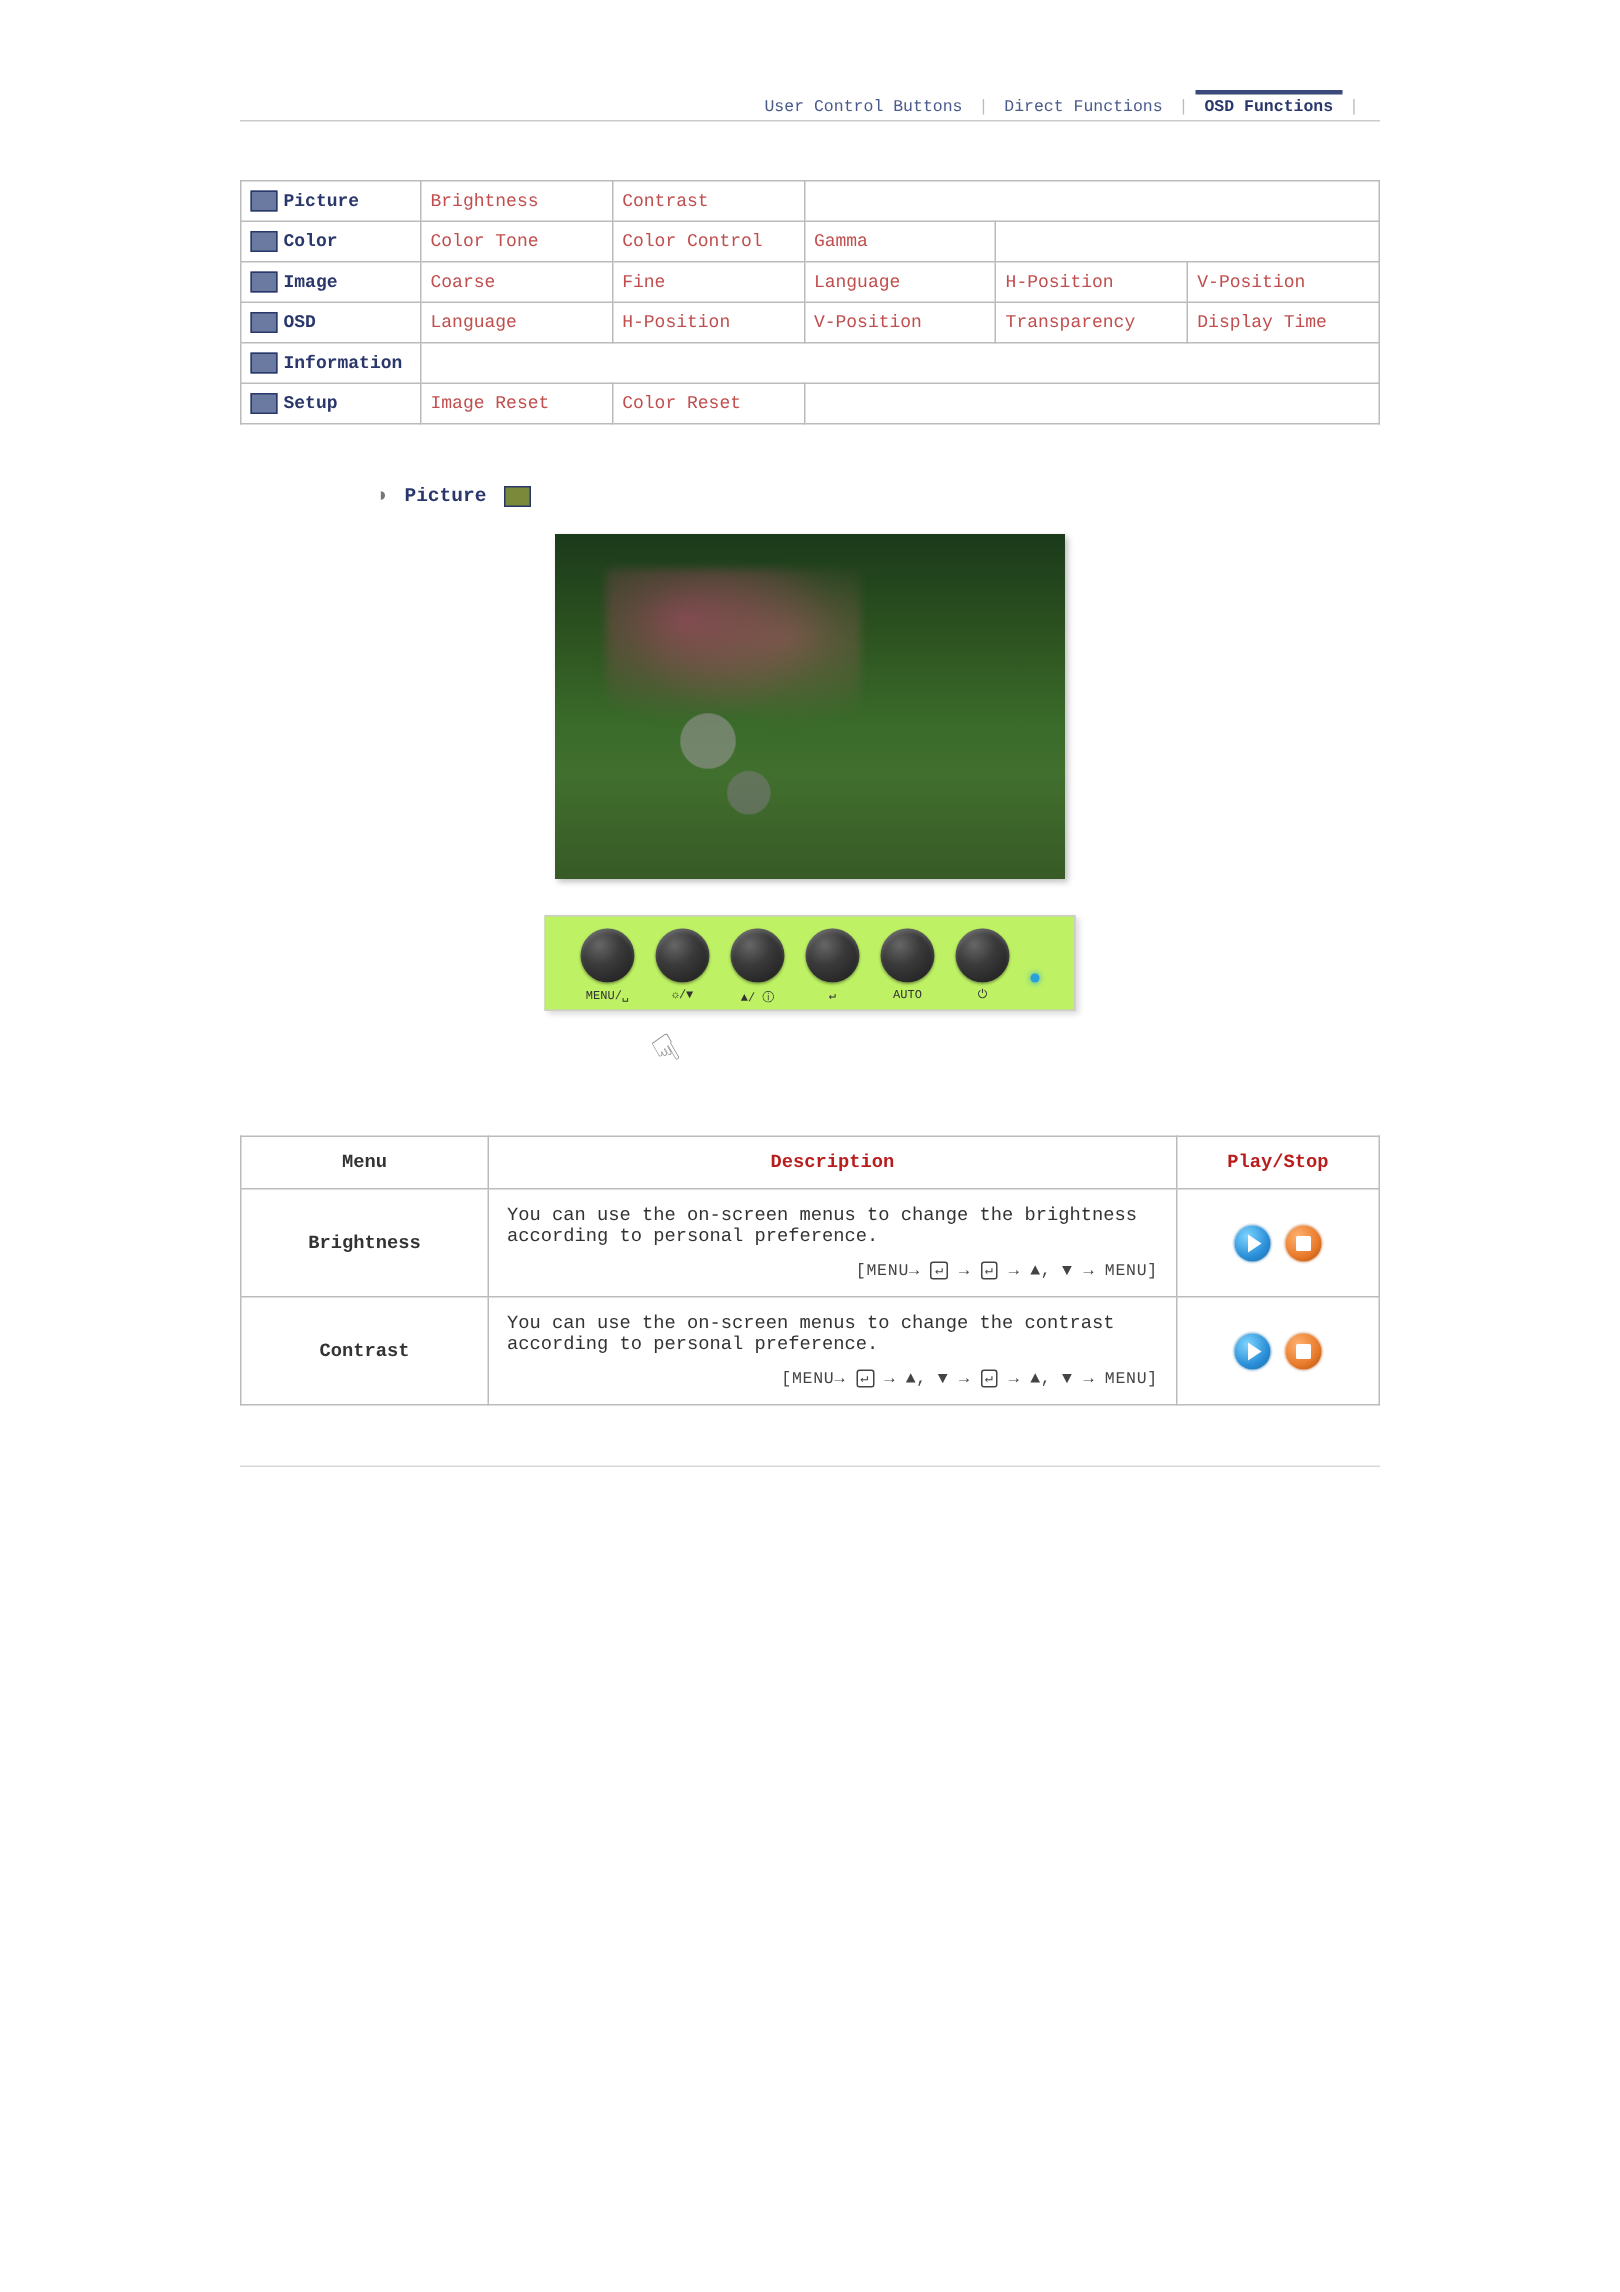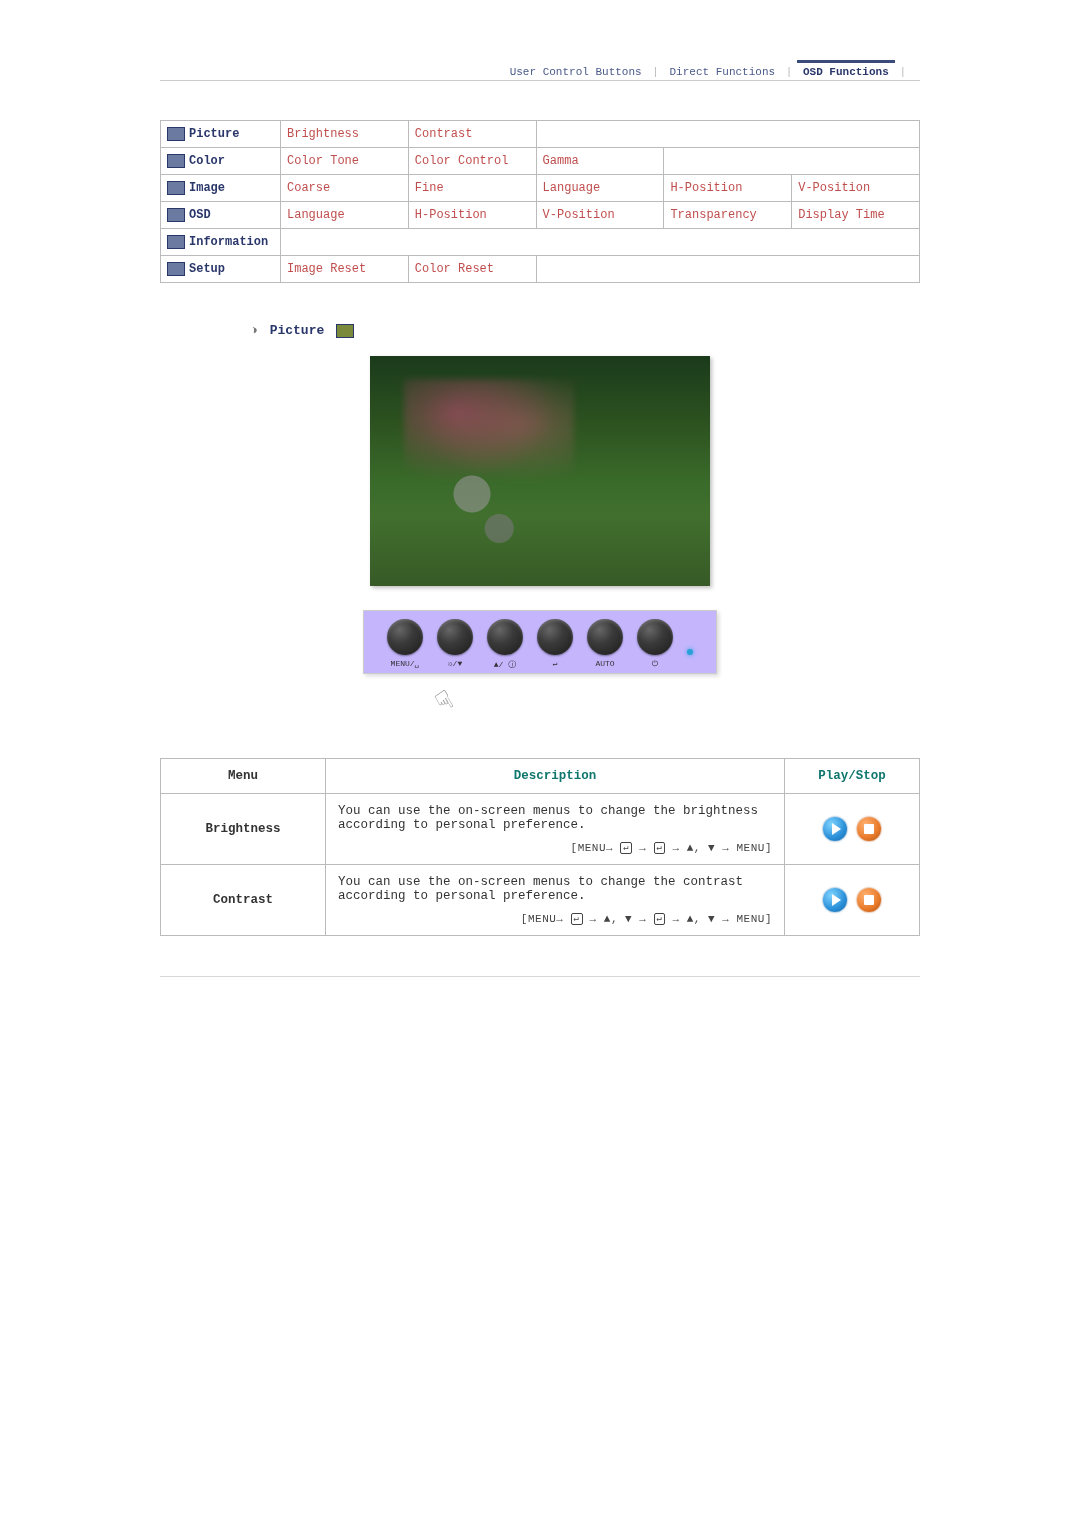--- a/index.html
+++ b/index.html
@@ -126,21 +126,21 @@
     position: absolute;
     left: 10%; right: 40%; top: 10%; bottom: 40%;
     background: radial-gradient(ellipse at 30% 30%, rgba(200,70,120,0.5), transparent 60%),
                 radial-gradient(ellipse at 70% 40%, rgba(200,100,120,0.4), transparent 60%);
     filter: blur(3px);
   }
   
   .panel-wrap { text-align: center; }
   .panel {
     display: inline-block;
-    background: #c4b5fd;
+    background: #bef264;
     border: 1px solid #ccc;
     box-shadow: 2px 2px 4px rgba(0,0,0,0.15);
     padding: 8px 16px 4px;
     width: 320px;
     margin-bottom: 8px;
   }
   .btn-row { display: flex; justify-content: space-around; align-items: flex-end; }
   .pbtn {
     width: 36px; height: 36px;
     border-radius: 50%;
@@ -174,21 +174,21 @@
     width: 100%;
     margin: 40px 0 26px;
   }
   table.desc th, table.desc td {
     border: 1px solid #bbb;
     padding: 10px 12px;
     font-size: 12.5px;
   }
   table.desc th {
     background: #fff;
-    color: #0f766e;
+    color: #b91c1c;
     font-weight: bold;
   }
   table.desc .menu-col { width: 140px; text-align: center; font-weight: bold; color: #333; }
   table.desc .ps-col { width: 110px; text-align: center; }
   .nav-seq {
     color: #444;
     font-size: 11px;
     margin-top: 10px;
     letter-spacing: 0.5px;
     text-align: right;

